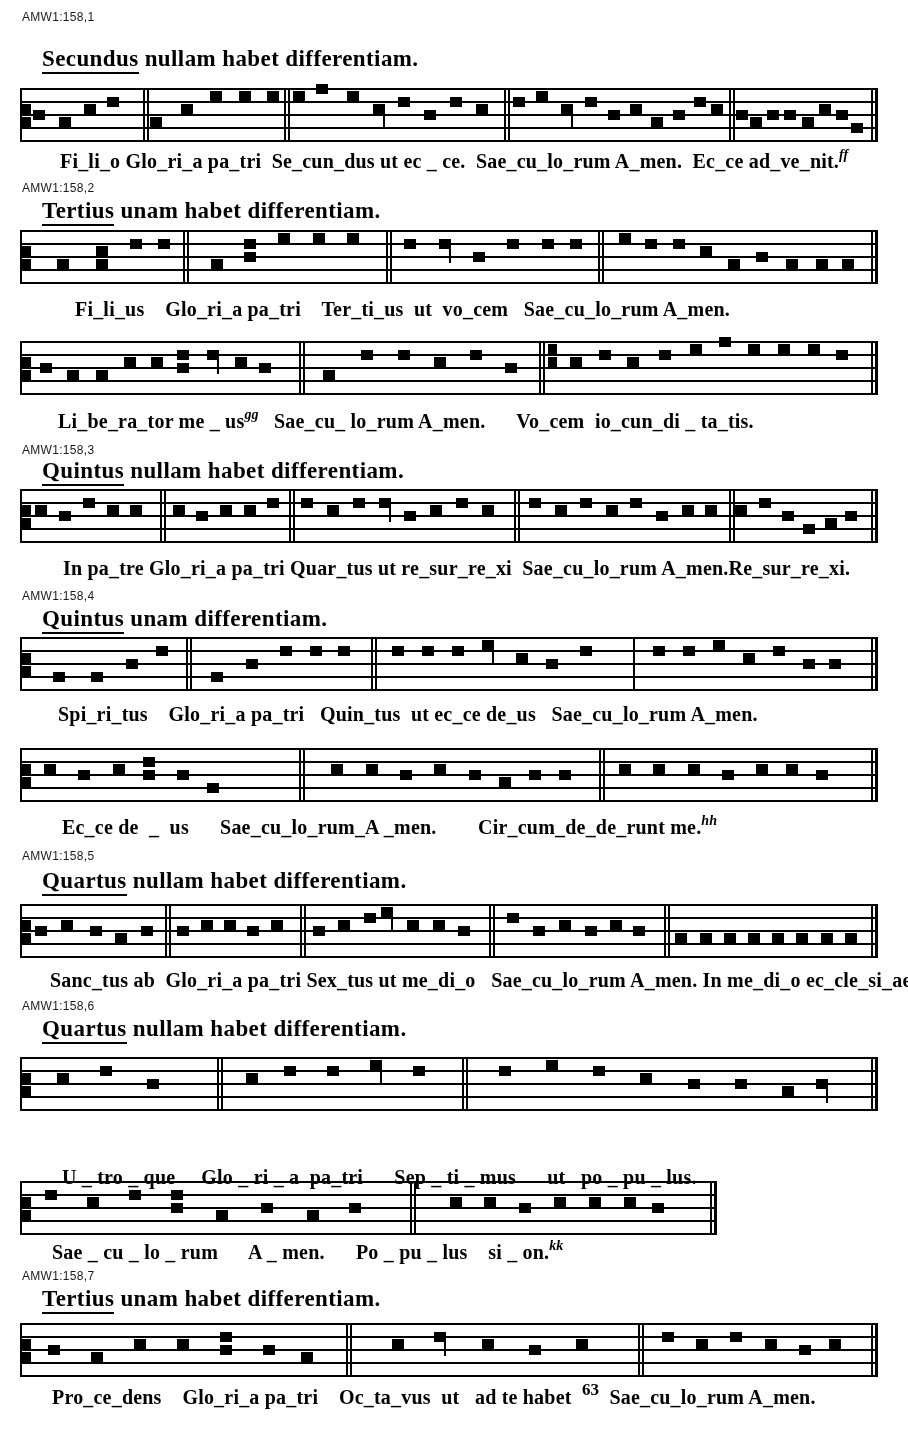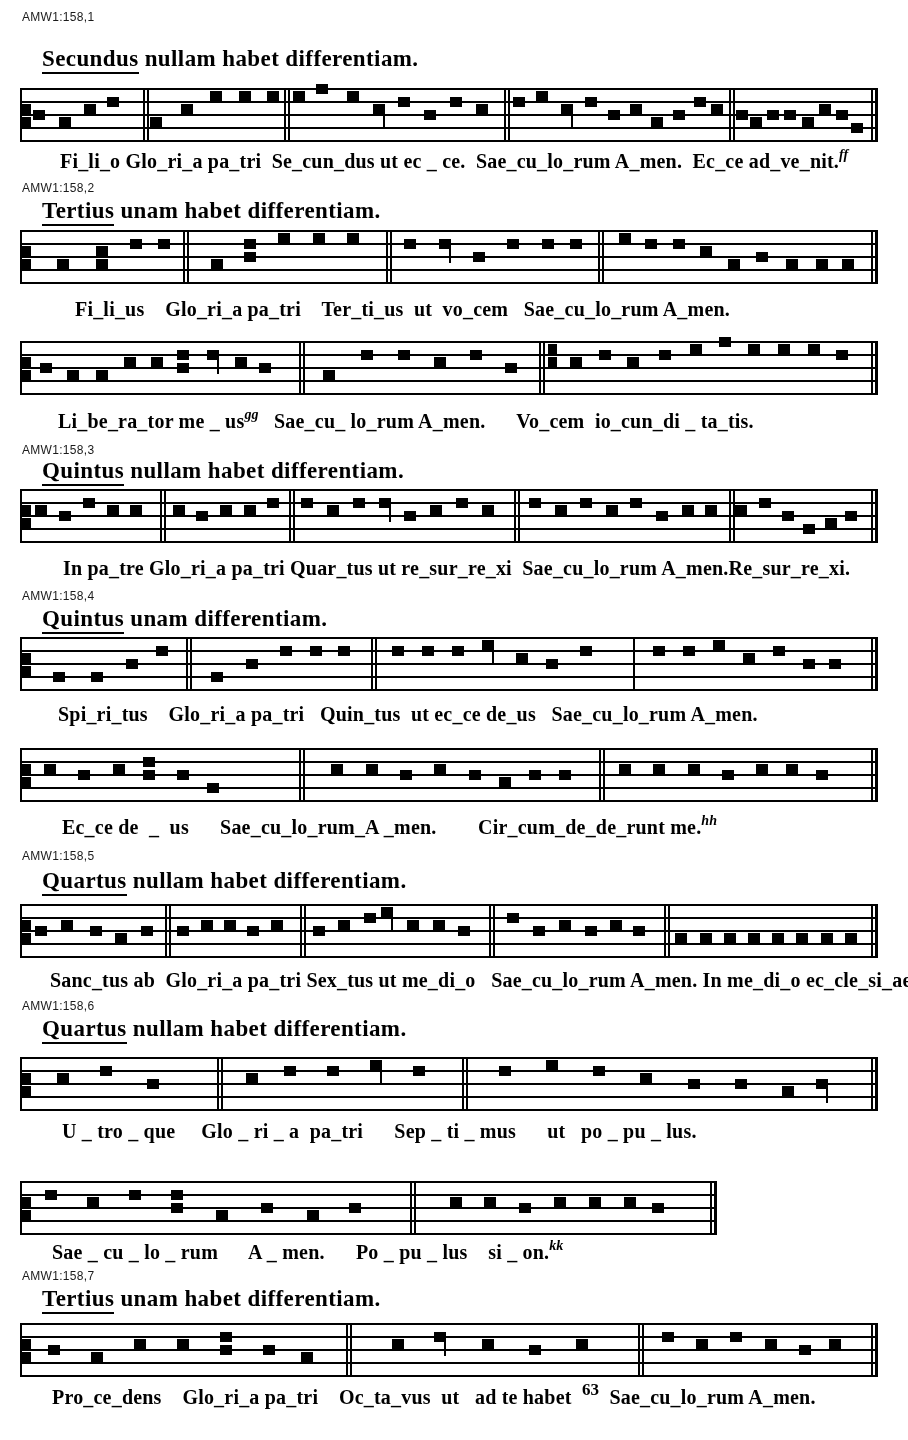--- a/index.html
+++ b/index.html
@@ -476,17 +476,17 @@
       </div>
     </div>
   <div id="lyrics-layer">
       <div class="lyric" style="left: 60px; top: 150px;"><span>Fi_li_o Glo_ri_a pa_tri  Se_cun_dus ut ec _ ce.  Sae_cu_lo_rum A_men.  Ec_ce ad_ve_nit.</span><span class="sup">ff</span></div>
       <div class="lyric" style="left: 75px; top: 298px;"><span>Fi_li_us    Glo_ri_a pa_tri    Ter_ti_us  ut  vo_cem   Sae_cu_lo_rum A_men.</span></div>
       <div class="lyric" style="left: 58px; top: 410px;"><span>Li_be_ra_tor me _ us</span><span class="sup">gg</span><span>   Sae_cu_ lo_rum A_men.      Vo_cem  io_cun_di _ ta_tis.</span></div>
       <div class="lyric" style="left: 63px; top: 557px;"><span>In pa_tre Glo_ri_a pa_tri Quar_tus ut re_sur_re_xi  Sae_cu_lo_rum A_men.Re_sur_re_xi.</span></div>
       <div class="lyric" style="left: 58px; top: 703px;"><span>Spi_ri_tus    Glo_ri_a pa_tri   Quin_tus  ut ec_ce de_us   Sae_cu_lo_rum A_men.</span></div>
       <div class="lyric" style="left: 62px; top: 816px;"><span>Ec_ce de  _  us      Sae_cu_lo_rum_A _men.        Cir_cum_de_de_runt me.</span><span class="sup">hh</span></div>
       <div class="lyric" style="left: 50px; top: 969px;"><span>Sanc_tus ab  Glo_ri_a pa_tri Sex_tus ut me_di_o   Sae_cu_lo_rum A_men. In me_di_o ec_cle_si_ae.</span></div>
-      <div class="lyric" style="left: 62px; top: 1120px;"><span>U _ tro _ que     Glo _ ri _ a  pa_tri      Sep _ ti _ mus      ut   po _ pu _ lus.</span></div>
+      <div class="lyric" style="left: 62px; top: 1166px;"><span>U _ tro _ que     Glo _ ri _ a  pa_tri      Sep _ ti _ mus      ut   po _ pu _ lus.</span></div>
       <div class="lyric" style="left: 52px; top: 1241px;"><span>Sae _ cu _ lo _ rum      A _ men.      Po _ pu _ lus    si _ on.</span><span class="sup">kk</span></div>
       <div class="lyric" style="left: 52px; top: 1386px;"><span>Pro_ce_dens    Glo_ri_a pa_tri    Oc_ta_vus  ut   ad te habet  </span><span class="sup num">63</span><span>  Sae_cu_lo_rum A_men.</span></div>
     </div>
 </div>
 
 </body></html>

